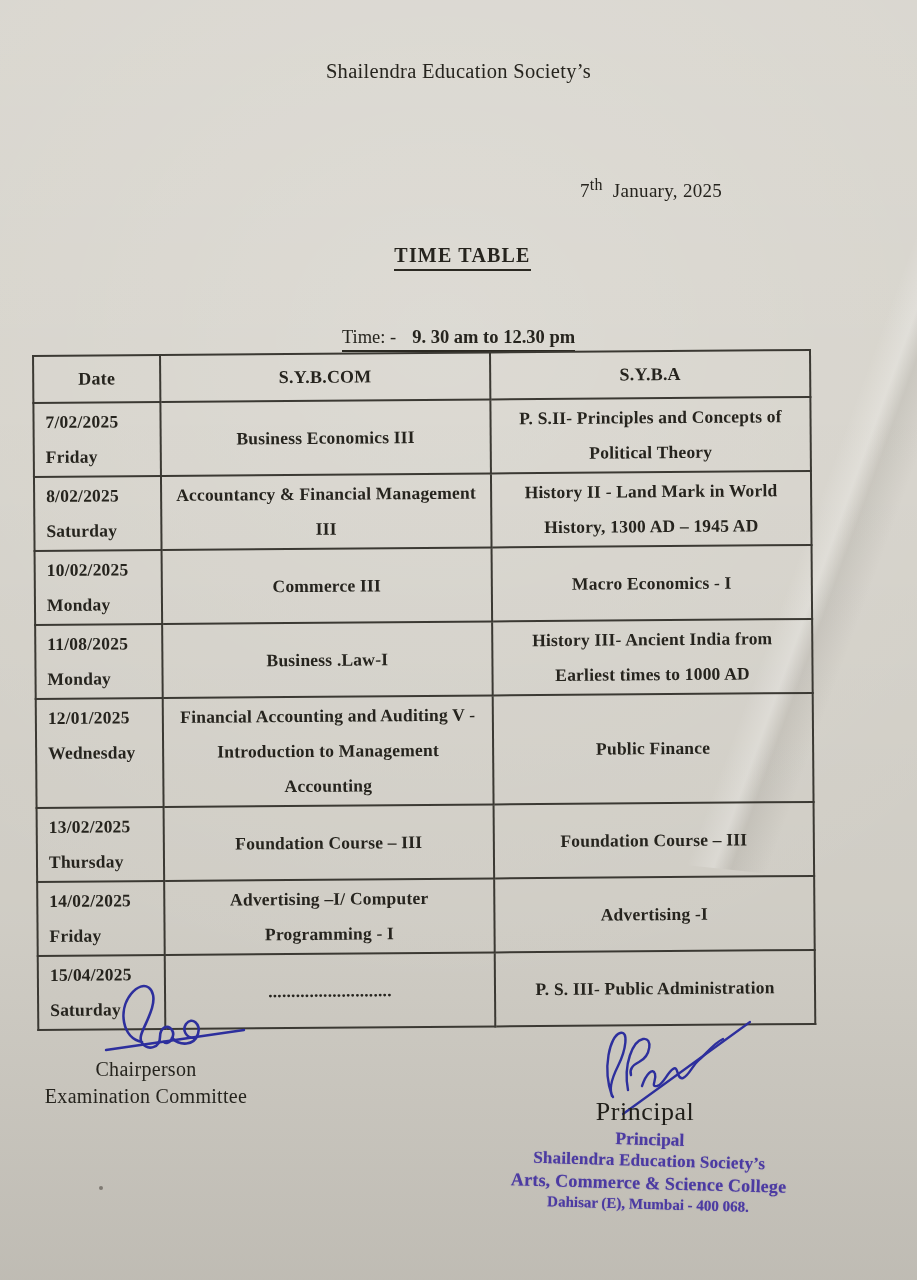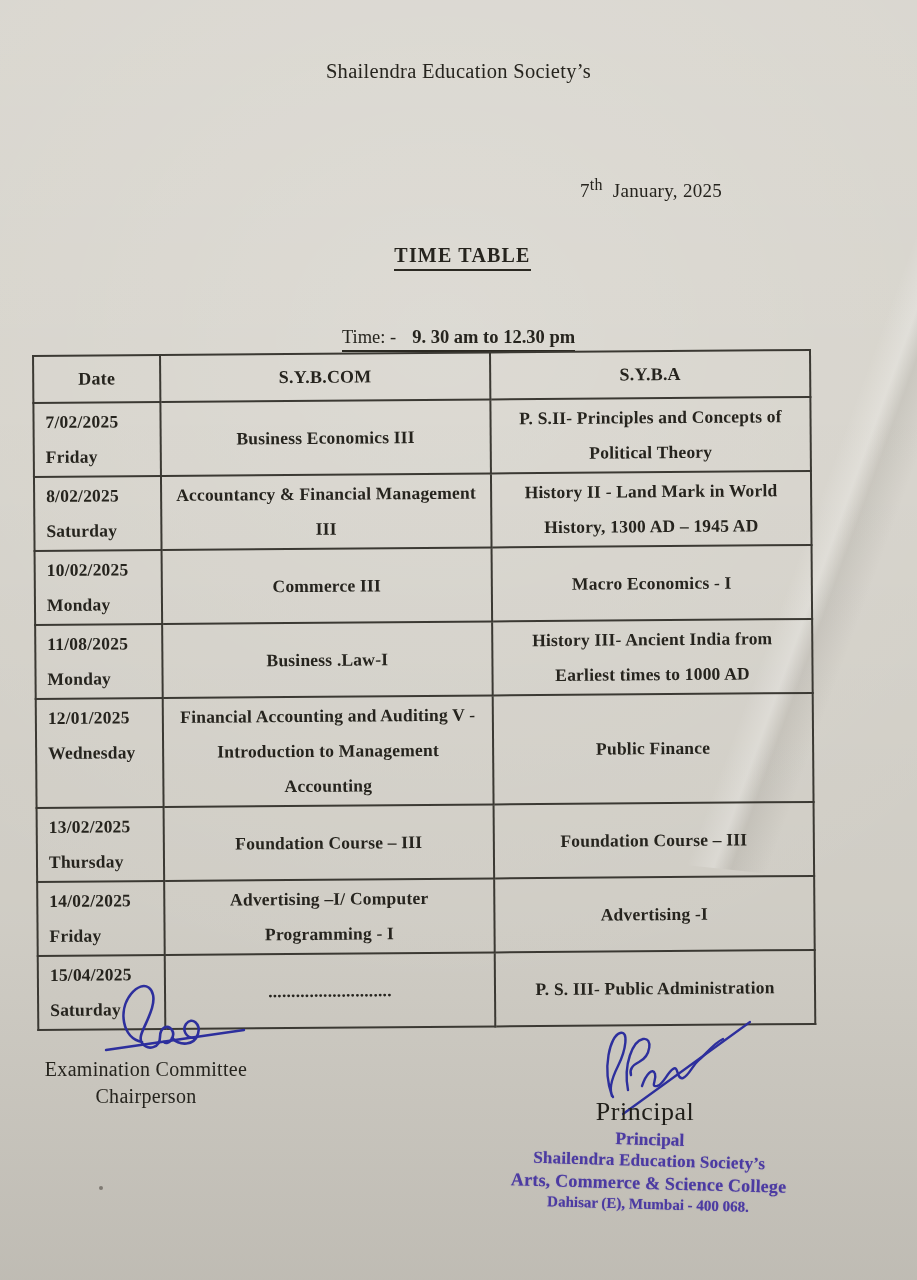--- a/index.html
+++ b/index.html
@@ -191,22 +191,22 @@
       </tr>
     </tbody>
   </table>
 
   <svg class="sig chair-sig" width="150" height="78" viewBox="0 0 150 78">
     <path d="M40,62 C20,58 16,30 29,14 C42,-2 56,8 50,28 C45,45 35,56 40,63 C46,71 58,68 58,57 C58,47 66,44 70,50 C74,57 66,66 62,62" stroke-width="2.6"></path>
     <path d="M70,58 C78,66 92,66 96,54 C99,44 90,36 84,44 C80,50 84,58 92,58" stroke-width="2.6"></path>
     <path d="M4,70 L142,50" stroke-width="2.4"></path>
   </svg>
   <div class="chair-block">
+    <div>Chairperson</div>
     <div>Examination Committee</div>
-    <div>Chairperson</div>
   </div>
 
   <svg class="sig principal-sig" width="165" height="102" viewBox="0 0 165 102">
     <path d="M20,80 C10,52 18,20 28,17 C37,14 34,34 26,50 C20,62 16,74 21,81" stroke-width="2.4"></path>
     <path d="M36,74 C31,48 41,25 51,23 C61,21 59,40 47,46 C41,49 37,53 39,59" stroke-width="2.4"></path>
     <path d="M50,70 C54,58 61,51 63,58 C65,64 58,71 65,70 C71,69 75,57 81,53 C87,49 84,64 91,62 C97,60 101,48 108,43 C114,38 122,27 131,23" stroke-width="2.4"></path>
     <path d="M31,98 L158,6" stroke-width="2.2"></path>
   </svg>
   <div class="principal-label">Principal</div>
   <div class="stamp">

